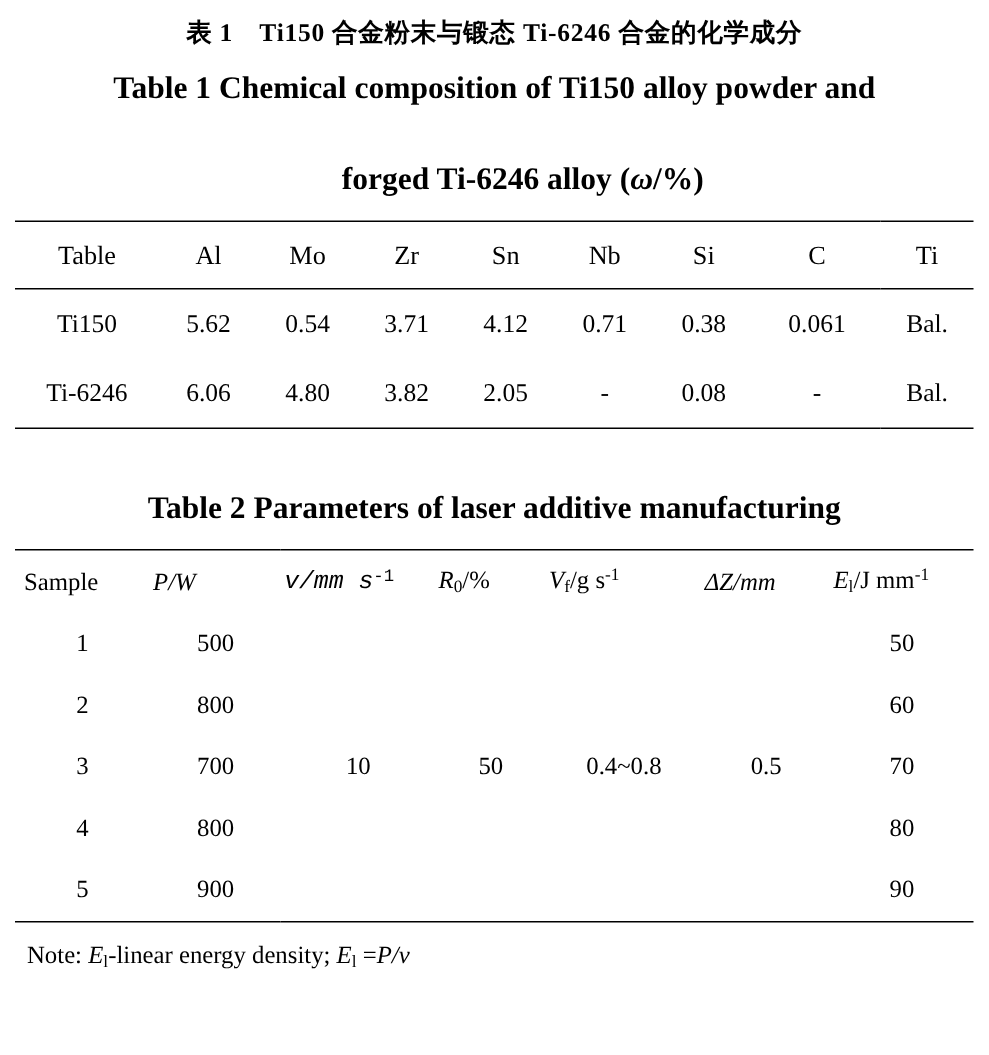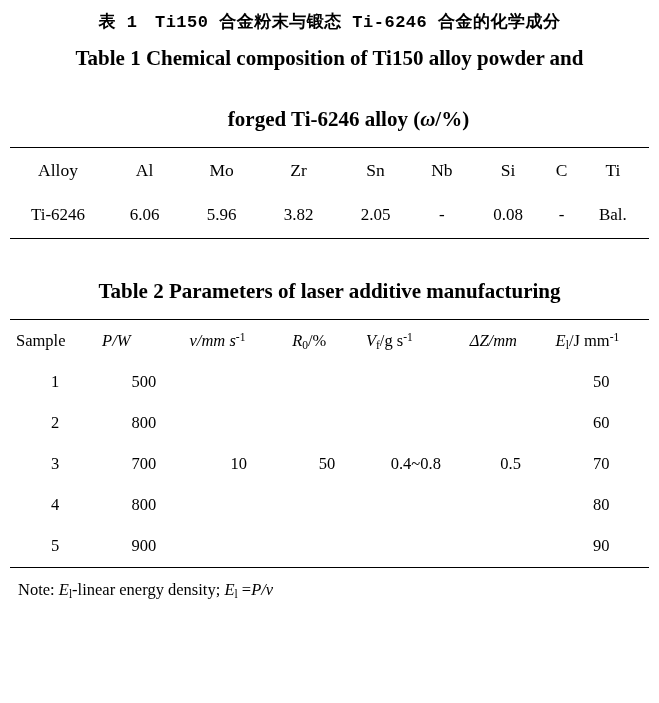--- a/index.html
+++ b/index.html
@@ -20,21 +20,21 @@
     height: 703px;
     padding: 0;
     box-sizing: border-box;
   }
 
   
   .tbl-block { padding: 0 10px; }
 
   .cap-cn {
     text-align: center;
-    font-family: Liberation Mono, monospace;
+    font-family: Liberation Serif, serif;
     font-weight: bold;
     font-size: 17px;
     letter-spacing: 0.5px;
     margin: 0;
   }
   .cap-en {
     text-align: center;
     font-family: "Liberation Serif", serif;
     font-weight: bold;
     font-size: 21px;
@@ -71,21 +71,21 @@
 
   
   #table2-caption-cn { padding-top: 14px; }
   #table2-caption-en { padding-top: 10px; }
 
   #table2 { margin-top: 11px; }
   #table2 th { height: 42px; font-size: 16.5px; }
   #table2 td { height: 41px; font-size: 16.5px; }
   #table2 .col-sample { width: 88px; }
   #table2 .col-p      { width: 92px; }
-  #table2 .col-v      { width: 108px; }
+  #table2 .col-v      { width: 108px; font-family: Liberation Mono, monospace; }
   #table2 .col-r      { width: 76px; }
   #table2 .col-vf     { width: 108px; }
   #table2 .col-dz     { width: 88px; }
   #table2 .col-e      { width: 100px; }
   #table2 .th-left { text-align: left; padding-left: 2px; }
 
   sub { font-size: 0.70em; vertical-align: -0.25em; }
   sup { font-size: 0.70em; vertical-align: 0.45em; }
   .ital { font-style: italic; }
 
@@ -106,36 +106,47 @@
     <div class="cap-cn" id="table1-caption-cn">表 1　Ti150 合金粉末与锻态 Ti-6246 合金的化学成分</div>
 
     <div class="cap-en" id="table1-caption-en">
       <span class="l1">Table 1    Chemical composition of Ti150 alloy powder and</span>
       <span class="l2"><span>forged Ti-6246 alloy (</span><span class="ital">ω</span><span>/%)</span></span>
     </div>
 
     <table class="sci" id="table1">
       <thead>
         <tr class="rule-top rule-mid">
-          <th class="c-alloy rule-top">Alloy</th>
+          <th class="c-alloy rule-top">Table</th>
           <th class="rule-top">Al</th>
           <th class="rule-top">Mo</th>
           <th class="rule-top">Zr</th>
           <th class="rule-top">Sn</th>
           <th class="rule-top">Nb</th>
           <th class="rule-top">Si</th>
           <th class="rule-top">C</th>
           <th class="rule-top">Ti</th>
         </tr>
       </thead>
       <tbody>
+        <tr>
+          <td class="c-alloy rule-mid">Ti150</td>
+          <td class="rule-mid">5.62</td>
+          <td class="rule-mid">0.54</td>
+          <td class="rule-mid">3.71</td>
+          <td class="rule-mid">4.12</td>
+          <td class="rule-mid">0.71</td>
+          <td class="rule-mid">0.38</td>
+          <td class="rule-mid">0.061</td>
+          <td class="rule-mid">Bal.</td>
+        </tr>
         <tr class="rule-bot">
           <td class="c-alloy">Ti-6246</td>
           <td>6.06</td>
-          <td>5.96</td>
+          <td>4.80</td>
           <td>3.82</td>
           <td>2.05</td>
           <td>-</td>
           <td>0.08</td>
           <td>-</td>
           <td>Bal.</td>
         </tr>
       </tbody>
     </table>
   </div>

